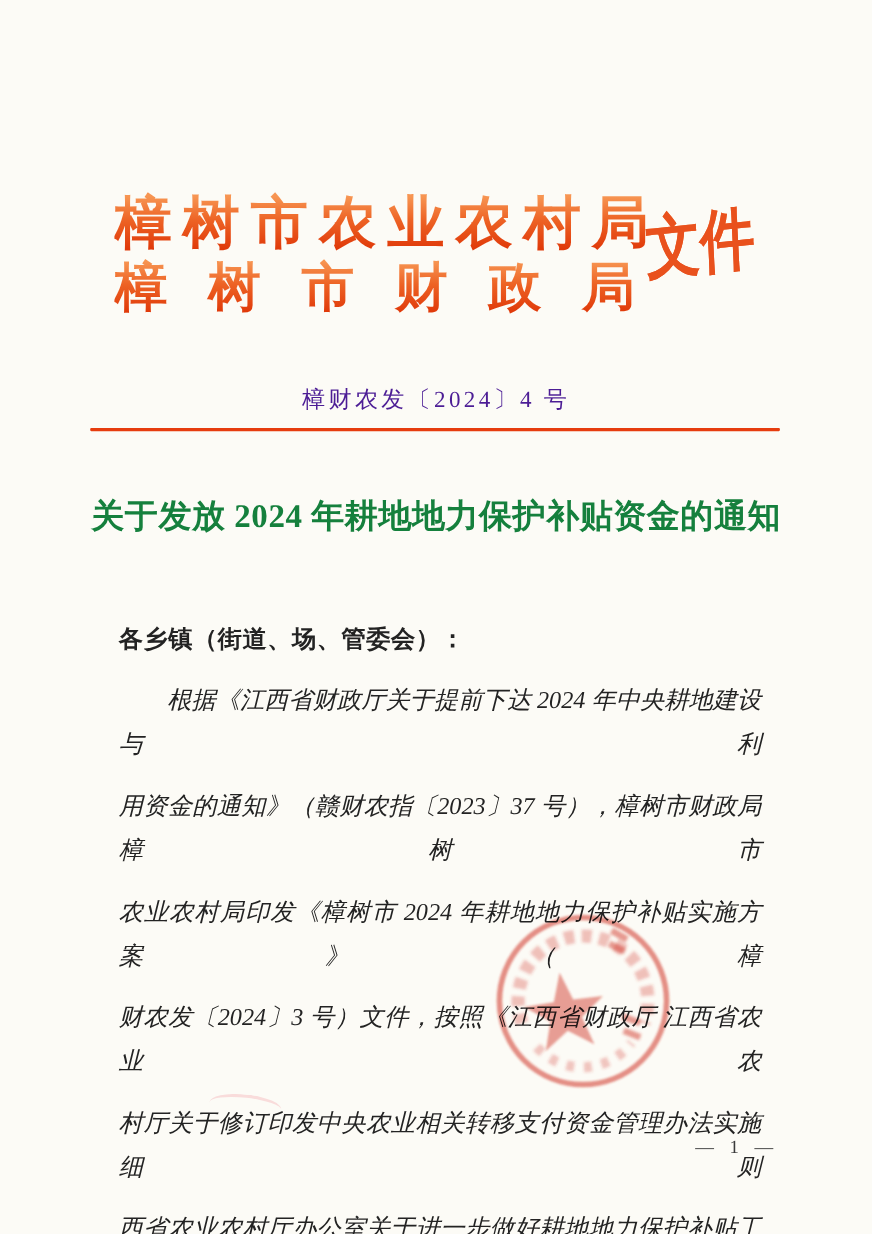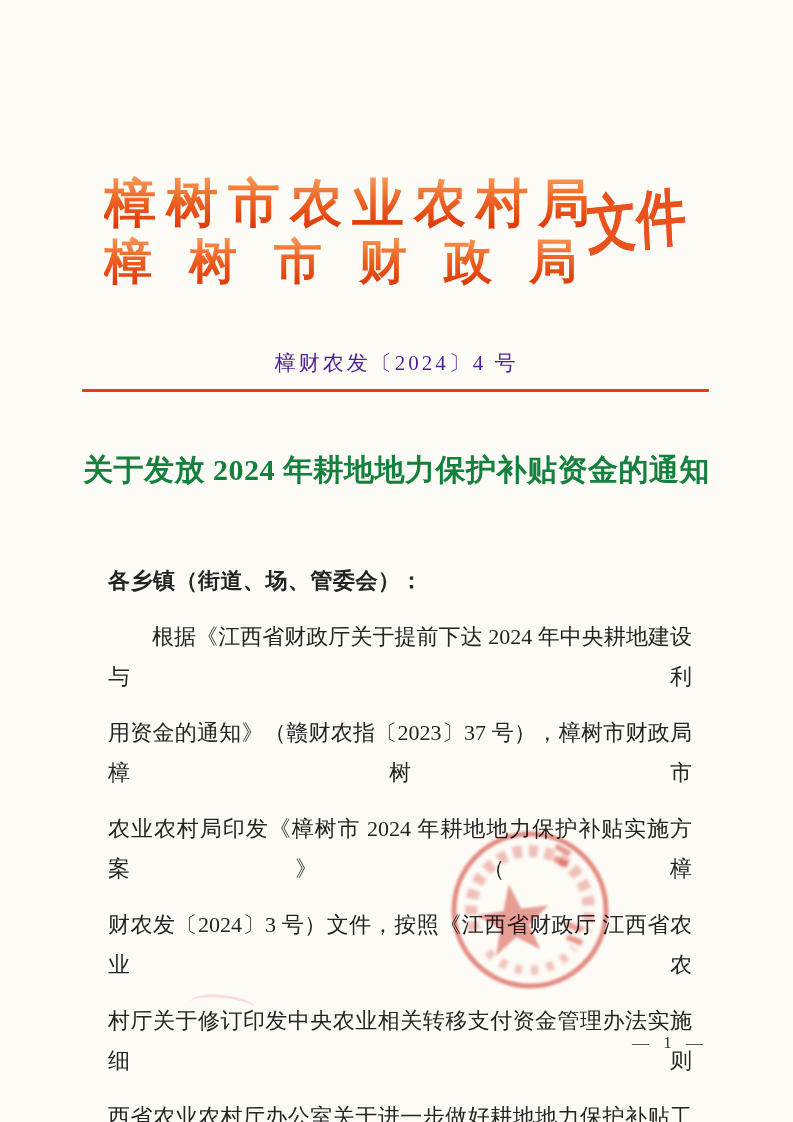--- a/index.html
+++ b/index.html
@@ -51,21 +51,21 @@
     letter-spacing:0.5px;line-height:40px;
   }
 
   
   .body-text{
     position:absolute;top:545px;left:92px;width:616px;
     font-size:22px;line-height:40px;color:#232323;
   }
   .body-text p{margin:16px;}
   .salutation{font-weight:bold;letter-spacing:0.5px;}
-  .just{text-align:justify;text-align-last:justify;}
+  .just{text-align:justify;text-align-last:justify;font-style:italic;}
   .indent{text-indent:2em;}
 
   
   .seal{
     position:absolute;left:448px;top:826px;width:166px;height:170px;
     mix-blend-mode:multiply;
   }
   .bleed-mark{
     position:absolute;left:190px;top:995px;width:66px;height:18px;
     border-radius:50%;border-top:3px solid rgba(240,140,150,0.28);

